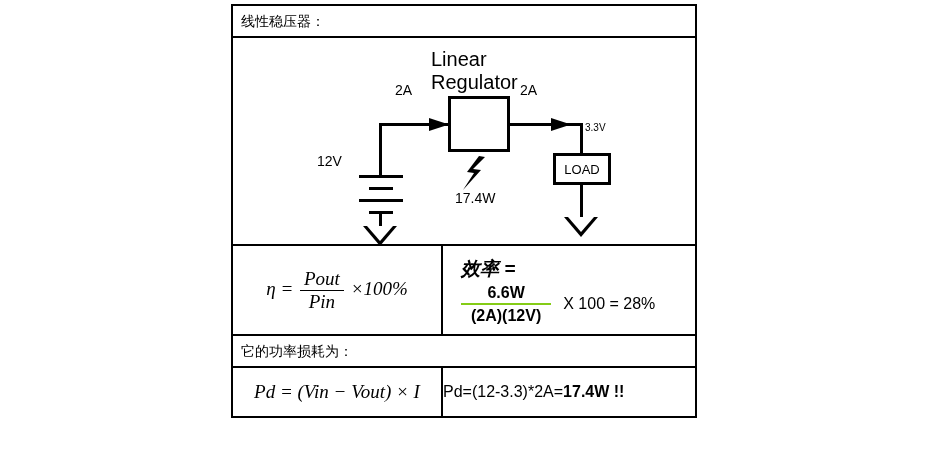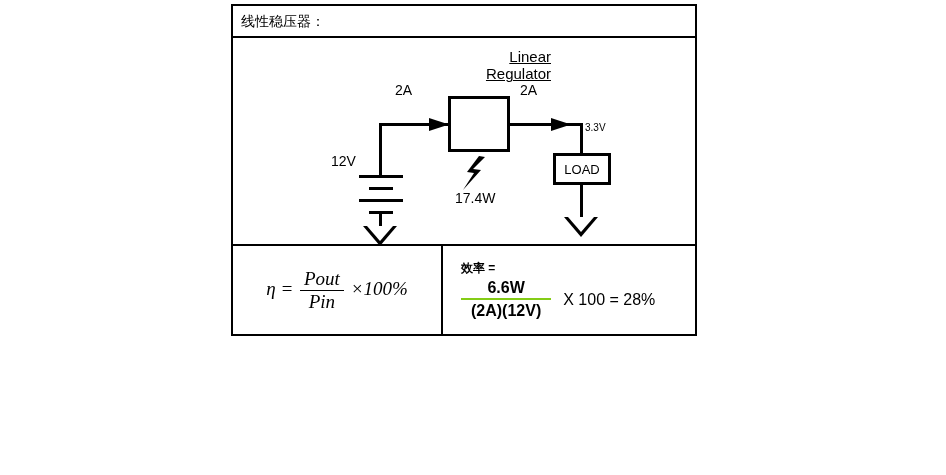--- a/index.html
+++ b/index.html
@@ -51,27 +51,26 @@
     width: 462px;
     height: 206px;
   }
   .lbl {
     position: absolute;
     font-family: "Liberation Sans", sans-serif;
     color: #000;
     white-space: nowrap;
   }
   .reg-title {
-    font-size: 15px;
-    text-align: right;
+    font-size: 20px;
+    text-align: left;
     line-height: 1.15;
     left: 198px;
     top: 10px;
     width: 120px;
-    text-decoration: underline;
   }
   .reg-box {
     position: absolute;
     left: 215px;
     top: 58px;
     width: 62px;
     height: 56px;
     border: 3px solid #000;
     background: #fff;
     box-sizing: border-box;
@@ -91,21 +90,21 @@
     font-size: 13px;
     font-family: "Liberation Sans", sans-serif;
   }
   .wire {
     position: absolute;
     background: #000;
   }
   .lbl-2a-left  { left: 162px; top: 44px;  font-size: 14px; }
   .lbl-2a-right { left: 287px; top: 44px;  font-size: 14px; }
   .lbl-33v      { left: 352px; top: 84px;  font-size: 10px; }
-  .lbl-12v      { left: 98px;  top: 115px; font-size: 14px; }
+  .lbl-12v      { left: 84px;  top: 115px; font-size: 14px; }
   .lbl-174w     { left: 222px; top: 152px; font-size: 14px; }
 
   
   .bat-long  { position:absolute; background:#000; height:3px; }
   .bat-short { position:absolute; background:#000; height:3px; }
 
   
   .gnd {
     position: absolute;
     width: 0; height: 0;
@@ -143,23 +142,24 @@
     margin: 0 2px;
   }
   .frac .num { display: block; padding: 0 4px; }
   .frac .den { display: block; border-top: 1.5px solid #000; padding: 0 4px; }
 
   .eff-block {
     padding: 6px 0 6px 18px;
     font-family: "Liberation Sans", sans-serif;
   }
   .eff-title {
-    font-size: 12px;
+    font-size: 19px;
     font-weight: bold;
     margin-bottom: 2px;
+    font-style: italic;
   }
   .eff-calc {
     display: flex;
     align-items: center;
     gap: 12px;
   }
   .eff-frac {
     text-align: center;
     font-weight: bold;
     font-size: 16px;
@@ -273,17 +273,30 @@
             <div class="eff-frac">
               <div class="num">6.6W</div>
               <div class="den">(2A)(12V)</div>
             </div>
             <div class="eff-result">X 100 = 28%</div>
           </div>
         </div>
       </td>
     </tr>
 
-
+    <tr class="label-row">
+      <td colspan="2">
+        <div class="cell-text">它的功率损耗为：</div>
+      </td>
+    </tr>
+
+    <tr class="pd-row">
+      <td class="pd-left">
+        <span class="serif-italic">Pd = (Vin − Vout) × I</span>
+      </td>
+      <td class="pd-right">
+        <span>Pd=(12-3.3)*2A=</span><b>17.4W !!</b>
+      </td>
+    </tr>
   </tbody>
     </table>
 
 </div>
 
 </body></html>

